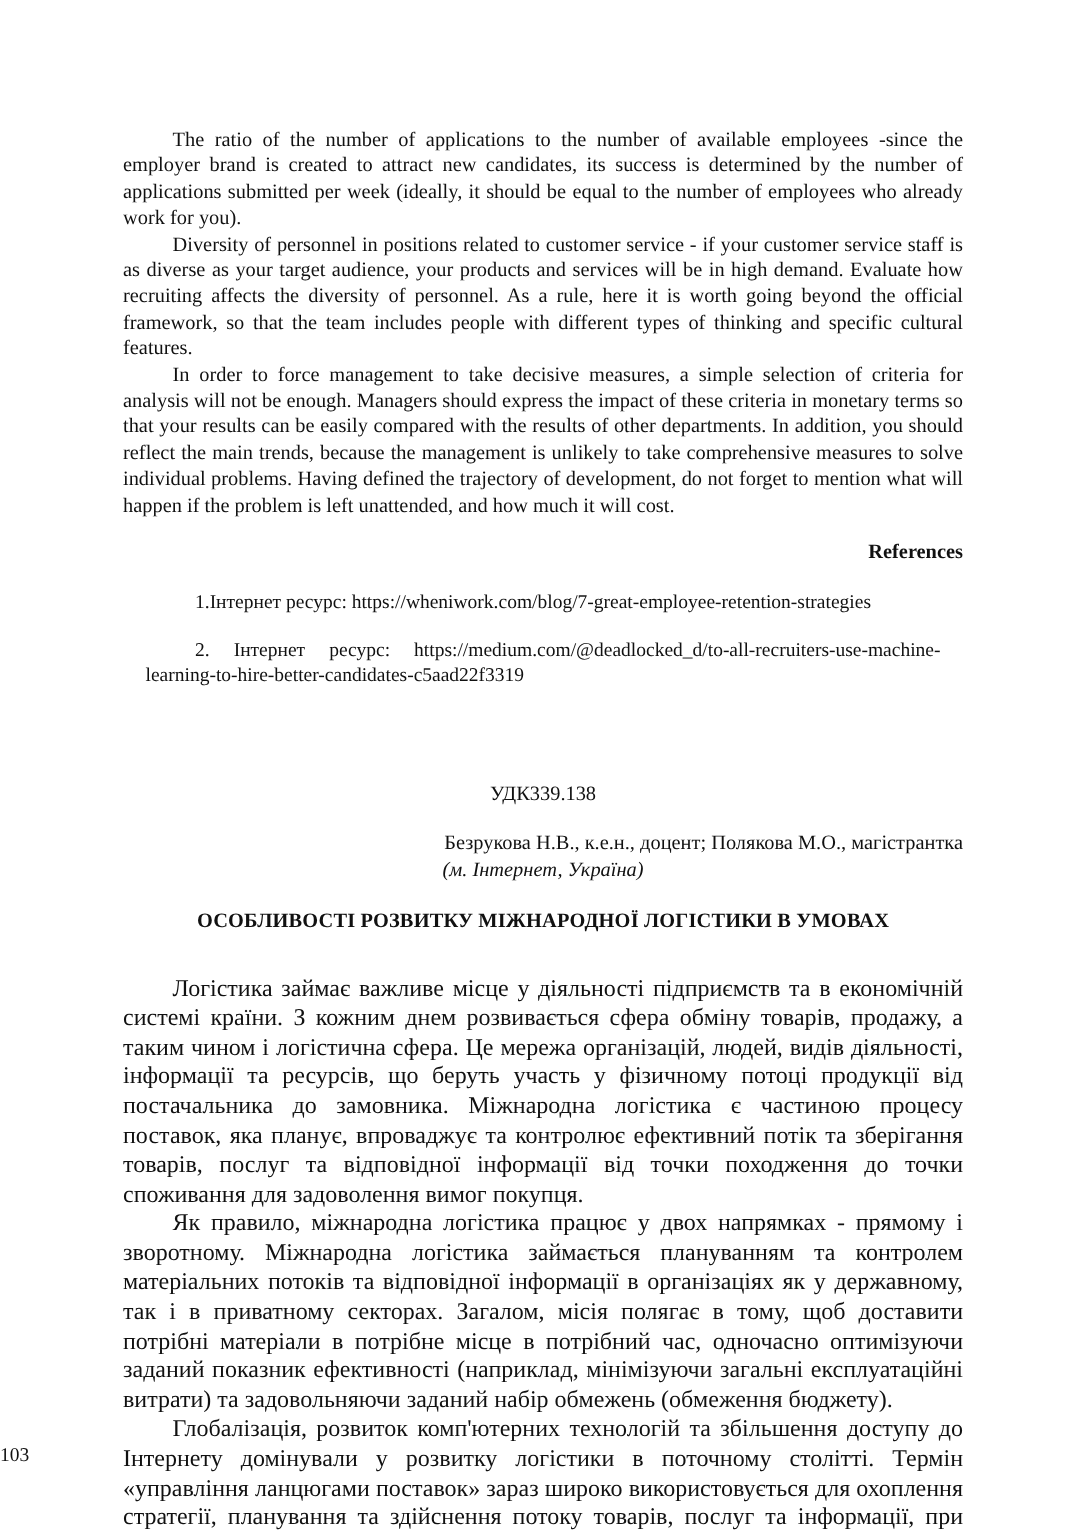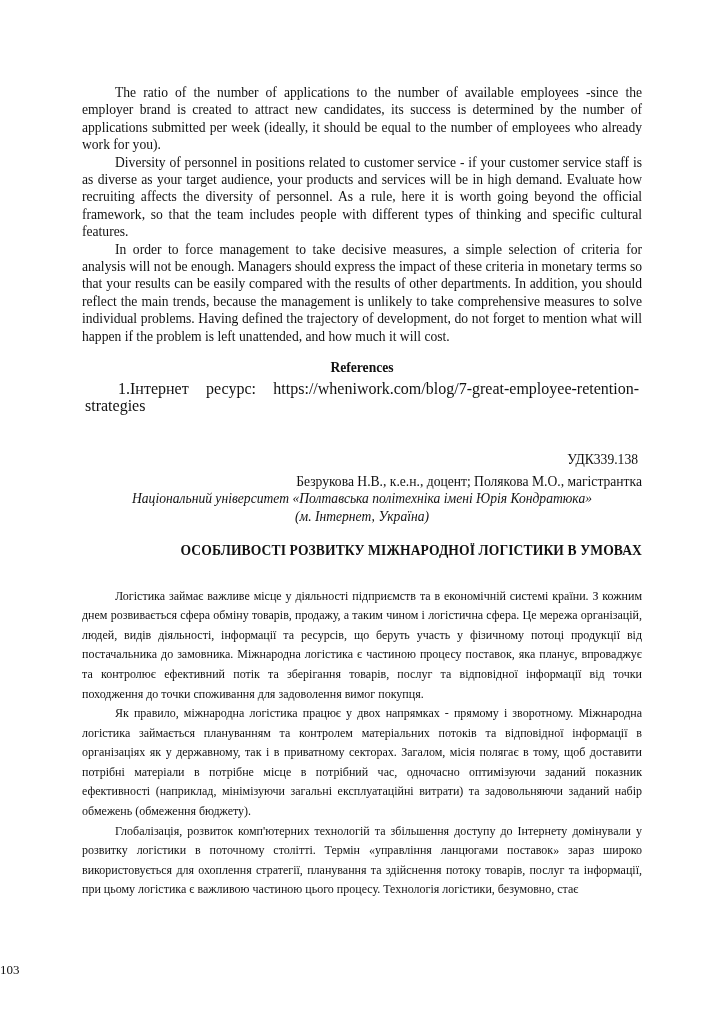--- a/index.html
+++ b/index.html
@@ -25,62 +25,62 @@
   p.body {
     margin: 0;
     font-size: 13.6px;
     line-height: 17.4px;
     text-align: justify;
     text-justify: inter-word;
     text-indent: 33px;
     hyphens: none;
   }
   p.body.ua {
-    font-size: 12px;
+    font-size: 16px;
     line-height: 19.6px;
   }
   .refs-head {
     margin: 14px 0 0 0;
     font-size: 13.6px;
     line-height: 17.4px;
     font-weight: bold;
-    text-align: center;
+    text-align: right;
   }
   p.ref {
-    margin: 3px;
-    font-size: 16px;
+    margin: 15px;
+    font-size: 13px;
     line-height: 17.4px;
     text-align: justify;
     text-indent: 33px;
   }
   .udc {
-    margin: 4px;
+    margin: 16px;
     font-size: 13.6px;
     line-height: 17.4px;
-    text-align: right;
+    text-align: center;
   }
   .authors {
     margin: 0;
     font-size: 13.6px;
     line-height: 17.4px;
     text-align: right;
   }
   .affil {
     margin: 0;
     font-size: 13.6px;
     line-height: 17.4px;
     text-align: center;
     font-style: italic;
   }
   .art-title {
     margin: 0;
     font-size: 13.6px;
     line-height: 18.6px;
     font-weight: bold;
-    text-align: right;
+    text-align: center;
     letter-spacing: 0.1px;
   }
   .gap-md { height: 17px; }
   .gap-lg { height: 26px; }
   .gap-xl { height: 30px; }
   .page-number {
     position: absolute;
     left: 0;
     right: 0;
     top: 962px;
@@ -96,27 +96,27 @@
 
   <div class="content">
 
     <p class="body">The ratio of the number of applications to the number of available employees -since the employer brand is created to attract new candidates, its success is determined by the number of applications submitted per week (ideally, it should be equal to the number of employees who already work for you).</p>
     <p class="body">Diversity of personnel in positions related to customer service - if your customer service staff is as diverse as your target audience, your products and services will be in high demand. Evaluate how recruiting affects the diversity of personnel. As a rule, here it is worth going beyond the official framework, so that the team includes people with different types of thinking and specific cultural features.</p>
     <p class="body">In order to force management to take decisive measures, a simple selection of criteria for analysis will not be enough. Managers should express the impact of these criteria in monetary terms so that your results can be easily compared with the results of other departments. In addition, you should reflect the main trends, because the management is unlikely to take comprehensive measures to solve individual problems. Having defined the trajectory of development, do not forget to mention what will happen if the problem is left unattended, and how much it will cost.</p>
 
     <div class="refs-head">References</div>
 
     <p class="ref">1.Інтернет ресурс: https://wheniwork.com/blog/7-great-employee-retention-strategies</p>
+    <p class="ref">2. Інтернет ресурс: https://medium.com/@deadlocked_d/to-all-recruiters-use-machine-learning-to-hire-better-candidates-c5aad22f3319</p>
 
     <div class="gap-xl"></div>
 
     <div class="udc">УДК339.138</div>
 
     <div class="authors">Безрукова Н.В., к.е.н., доцент; Полякова М.О., магістрантка</div>
-    <div class="affil">Національний університет «Полтавська політехніка імені Юрія Кондратюка»</div>
     <div class="affil">(м. Інтернет, Україна)</div>
 
     <div class="gap-md"></div>
 
     <div class="art-title">ОСОБЛИВОСТІ РОЗВИТКУ МІЖНАРОДНОЇ ЛОГІСТИКИ В УМОВАХ</div>
 
     <div class="gap-lg"></div>
 
     <p class="body ua">Логістика займає важливе місце у діяльності підприємств та в економічній системі країни. З кожним днем розвивається сфера обміну товарів, продажу, а таким чином і логістична сфера. Це мережа організацій, людей, видів діяльності, інформації та ресурсів, що беруть участь у фізичному потоці продукції від постачальника до замовника. Міжнародна логістика є частиною процесу поставок, яка планує, впроваджує та контролює ефективний потік та зберігання товарів, послуг та відповідної інформації від точки походження до точки споживання для задоволення вимог покупця.</p>
     <p class="body ua">Як правило, міжнародна логістика працює у двох напрямках - прямому і зворотному. Міжнародна логістика займається плануванням та контролем матеріальних потоків та відповідної інформації в організаціях як у державному, так і в приватному секторах. Загалом,  місія полягає в тому, щоб доставити потрібні матеріали в потрібне місце в потрібний час, одночасно оптимізуючи заданий показник ефективності (наприклад, мінімізуючи загальні експлуатаційні витрати) та задовольняючи заданий набір обмежень (обмеження бюджету).</p>

